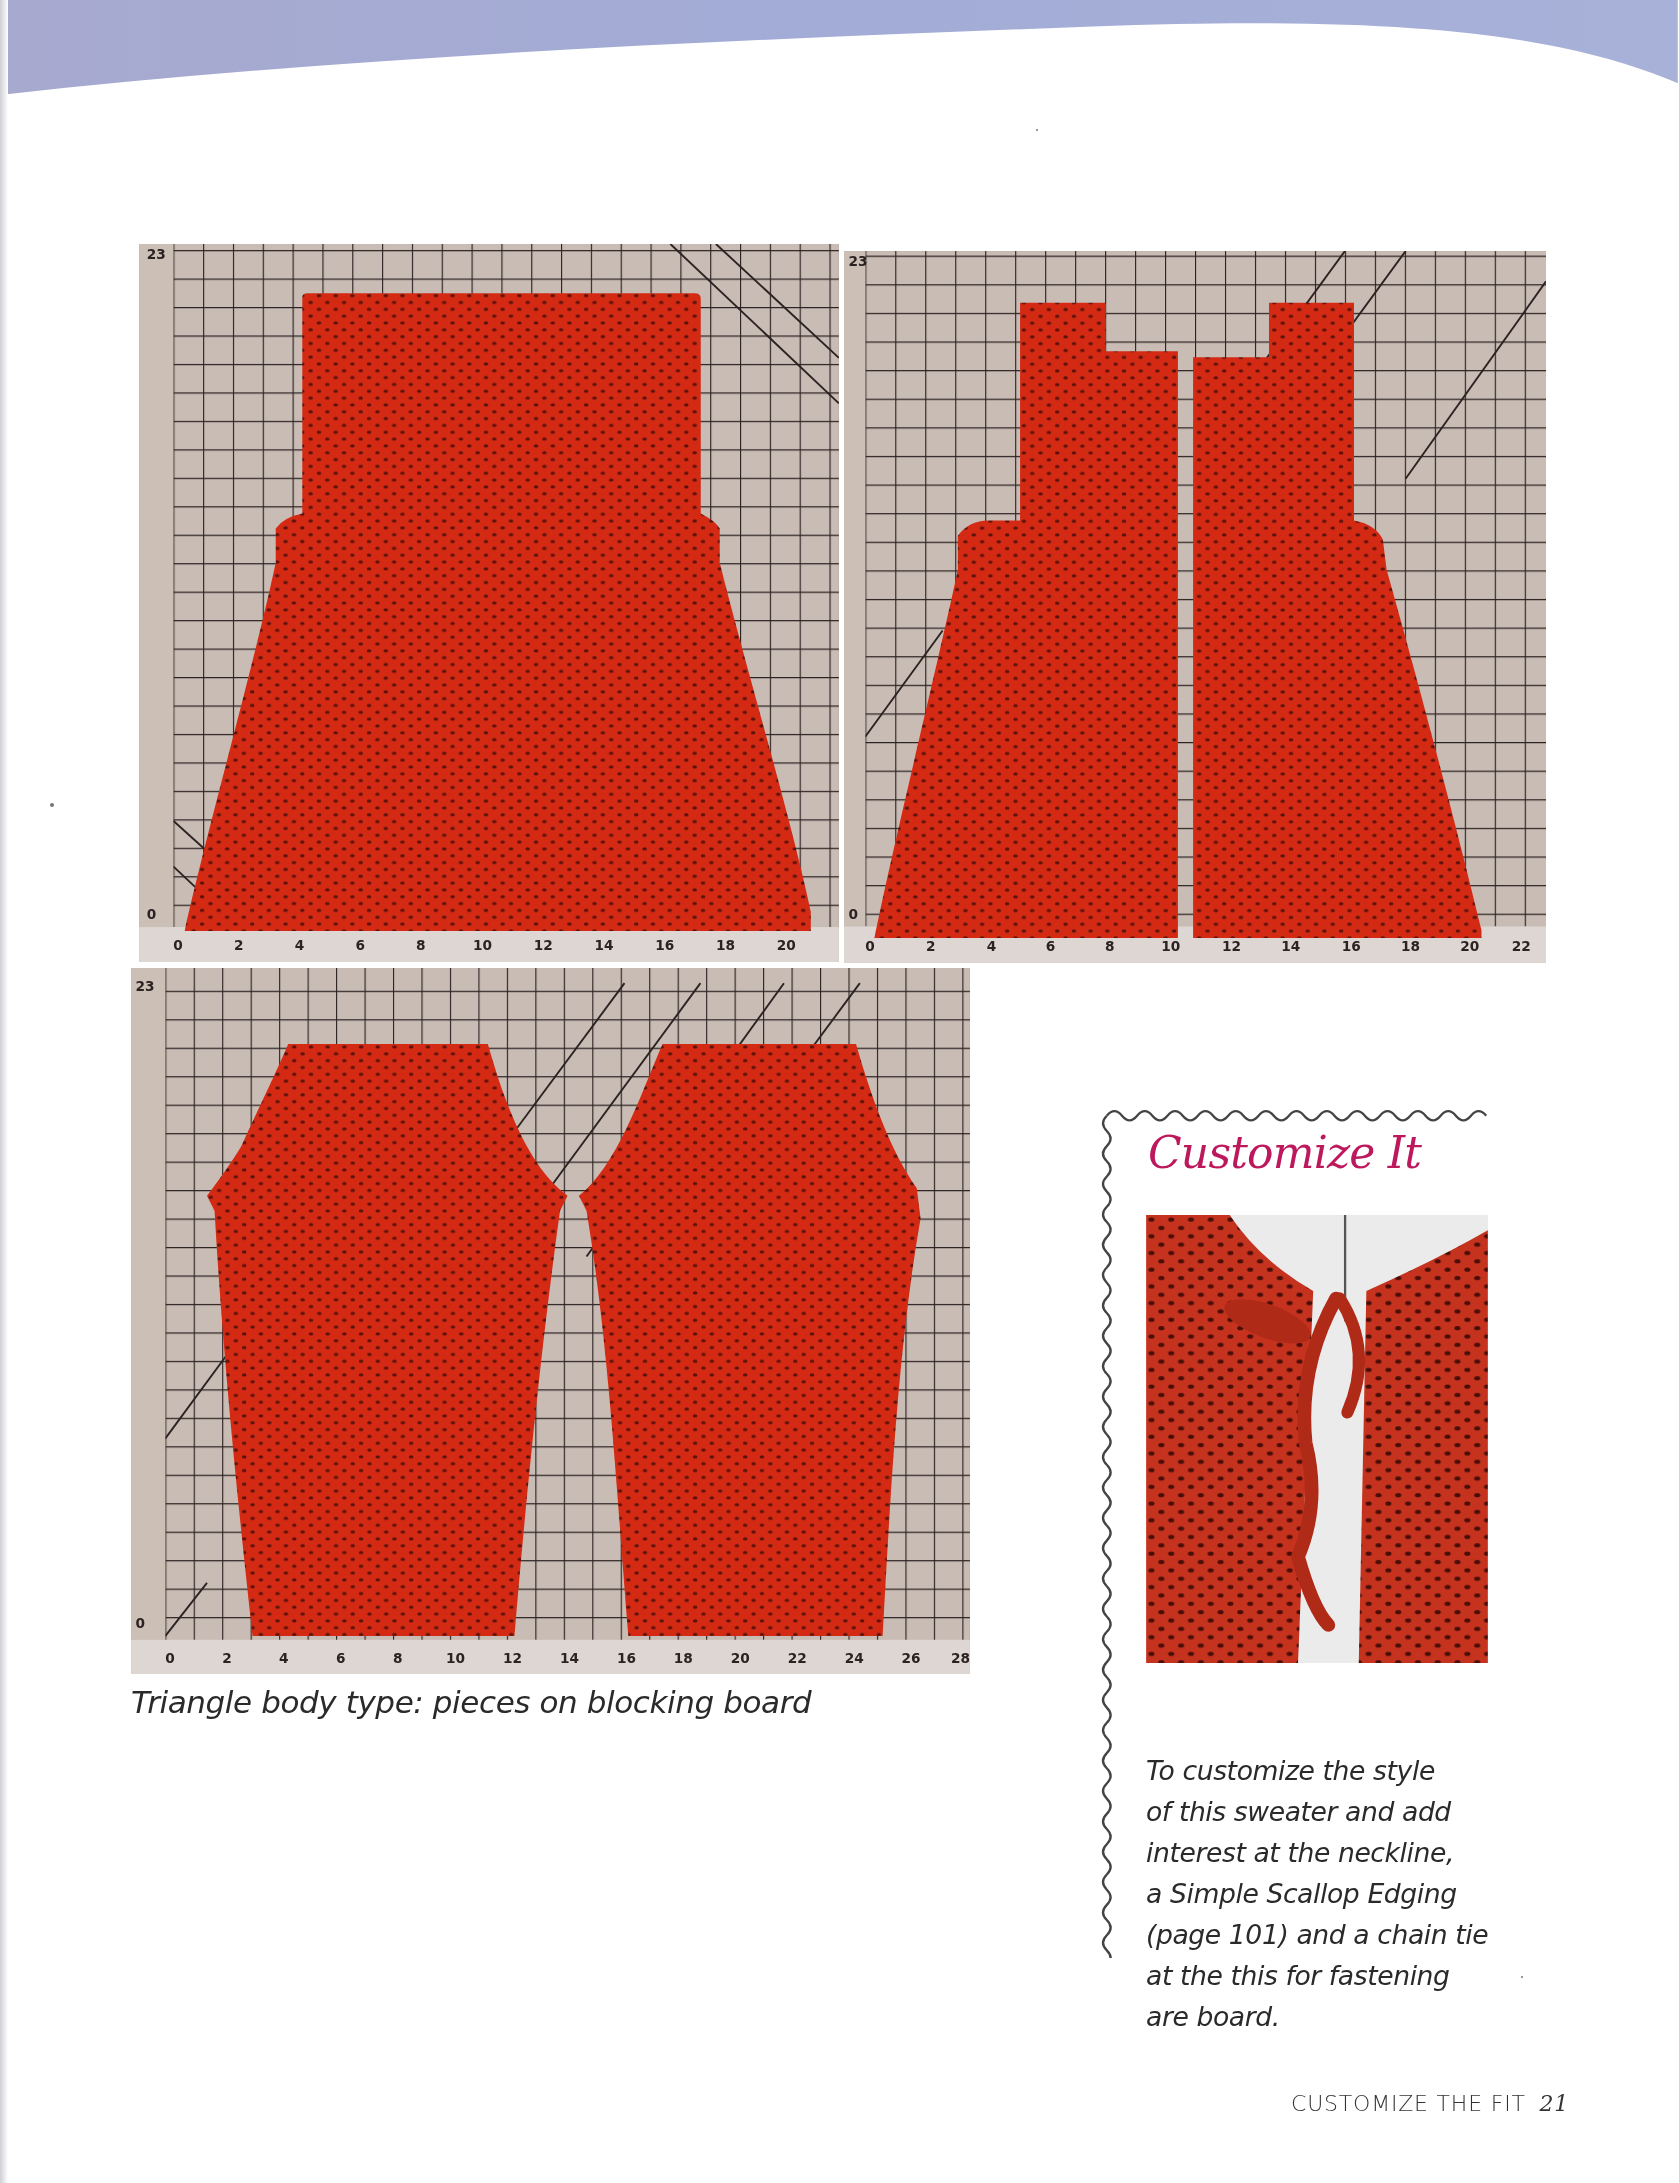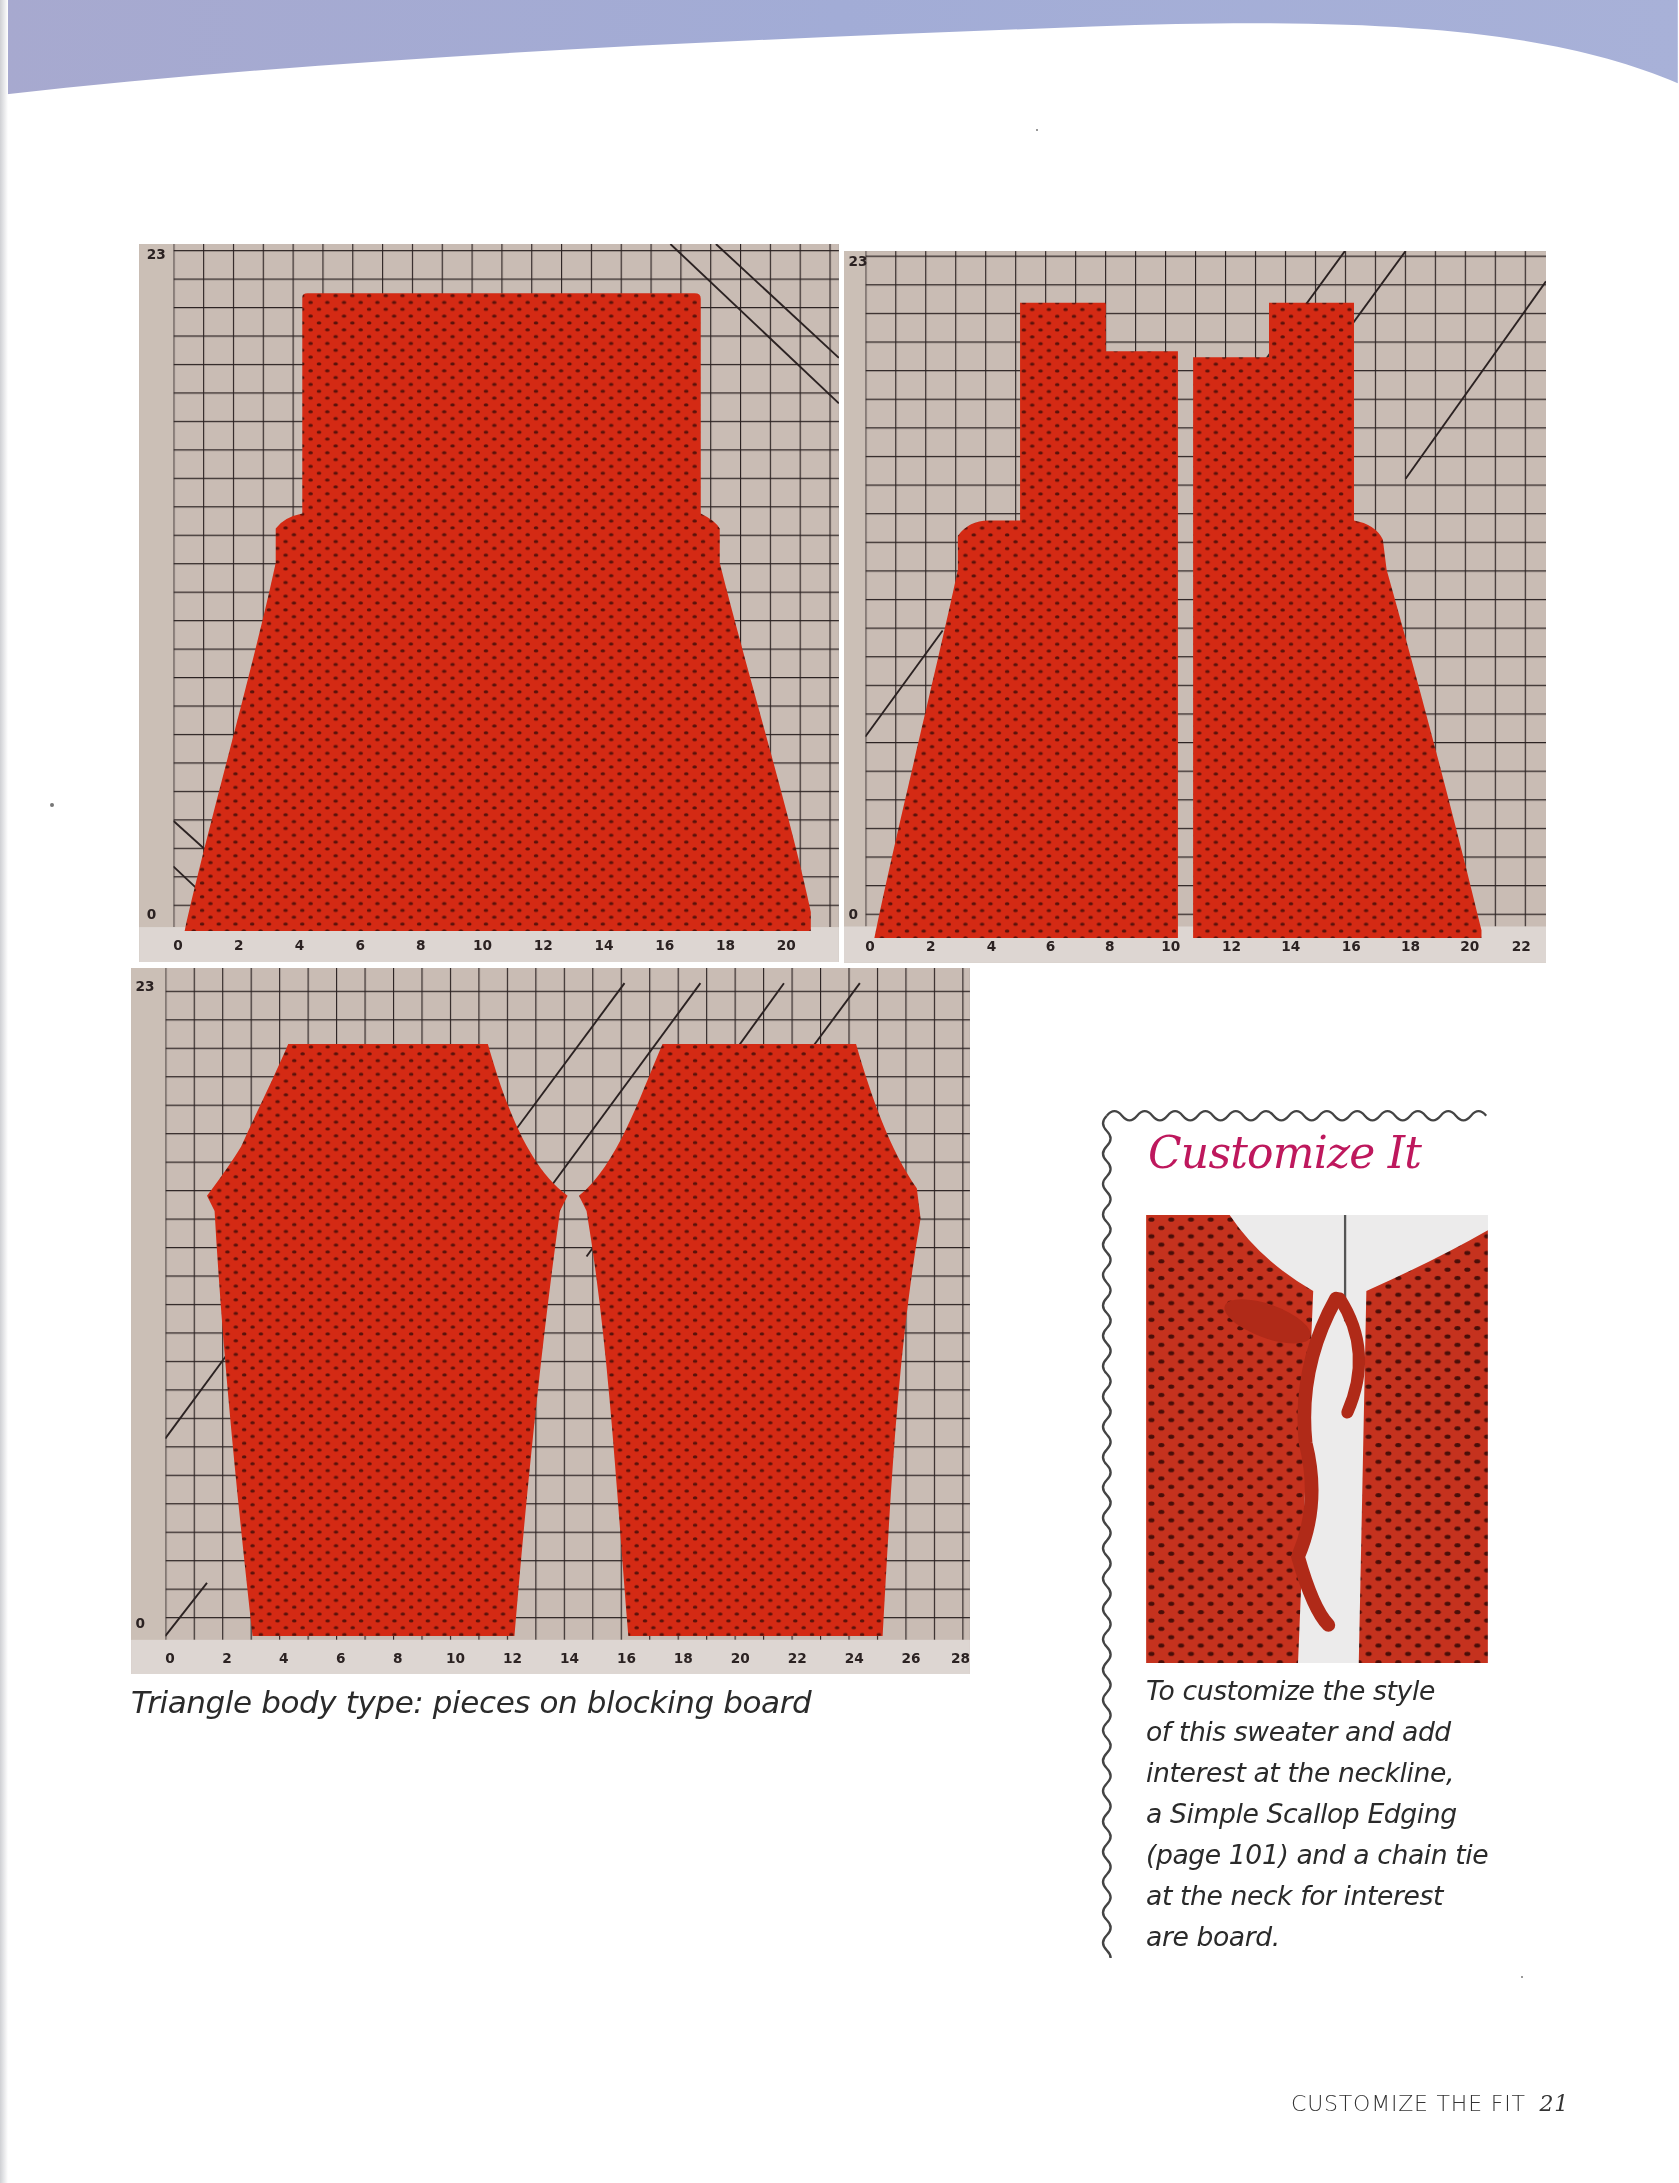--- a/index.html
+++ b/index.html
@@ -9,21 +9,21 @@
   .left-edge { position:absolute; left:0; top:0; width:7.6px; height:2183px; background:linear-gradient(90deg,#cfd0d4,#ffffff); }
 
   .photo { position:absolute; overflow:hidden; background:#737373; }
   .photo svg { display:block; }
 
   .caption { position:absolute; left:131px; top:1684px; font-size:31px; font-style:italic; color:#2a2a2a; font-family:"DejaVu Sans", sans-serif; letter-spacing:-0.4px; font-weight:300; }
 
   .sidebar-box { position:absolute; left:1099px; top:1093px; width:395px; height:865px; }
   .sidebar-title { position:absolute; left:1148px; top:1127px; font-size:44px; font-style:italic; font-family:"DejaVu Serif", serif; color:#be185d; letter-spacing:-0.8px; }
   .inset-photo { position:absolute; left:1146px; top:1215px; width:342px; height:448px; overflow:hidden; background:#f0eeee; }
-  .sidebar-text { position:absolute; left:1146px; top:1670px; width:334px; font-size:26.6px; line-height:41px; font-style:italic; color:#2a2a2a; font-family:"DejaVu Sans", sans-serif; letter-spacing:-0.4px; }
+  .sidebar-text { position:absolute; left:1146px; top:1750px; width:334px; font-size:26.6px; line-height:41px; font-style:italic; color:#2a2a2a; font-family:"DejaVu Sans", sans-serif; letter-spacing:-0.4px; }
   .sidebar-text div { white-space:nowrap; }
 
   .footer { position:absolute; left:1291px; top:2091px; font-size:22px; color:#333; font-family:"DejaVu Sans", sans-serif; letter-spacing:0.8px; font-weight:300; }
   .footer .num { margin-left:13.7px; font-style:italic; font-family:"DejaVu Serif", serif; }
   .speck { position:absolute; width:3.8px; height:3.8px; border-radius:50%; background:#777; }
 </style>
 </head>
 <body>
 
 <svg class="top-band" width="1680" height="106" viewBox="0 0 2213 140">
@@ -184,21 +184,21 @@
     <ellipse cx="160" cy="140" rx="60" ry="22" fill="#b02a18" transform="rotate(20 160 140)"></ellipse>
   </svg>
 </div>
 
 <div class="sidebar-text">
   <div>To customize the style</div>
   <div>of this sweater and add</div>
   <div>interest at the neckline,</div>
   <div>a Simple Scallop Edging</div>
   <div>(page 101) and a chain tie</div>
-  <div>at the neck for interest</div>
+  <div>at the this for fastening</div>
   <div>are board.</div>
 </div>
 
 <div class="footer">
   <span>CUSTOMIZE THE FIT</span><span class="num">21</span>
 </div>
 
 <div class="speck" style="left:50px;top:803px;"></div>
 <div class="speck" style="left:1036px;top:129px;width:2.3px;height:2.3px;"></div>
 <div class="speck" style="left:1521px;top:1976px;width:2.3px;height:2.3px;"></div>

